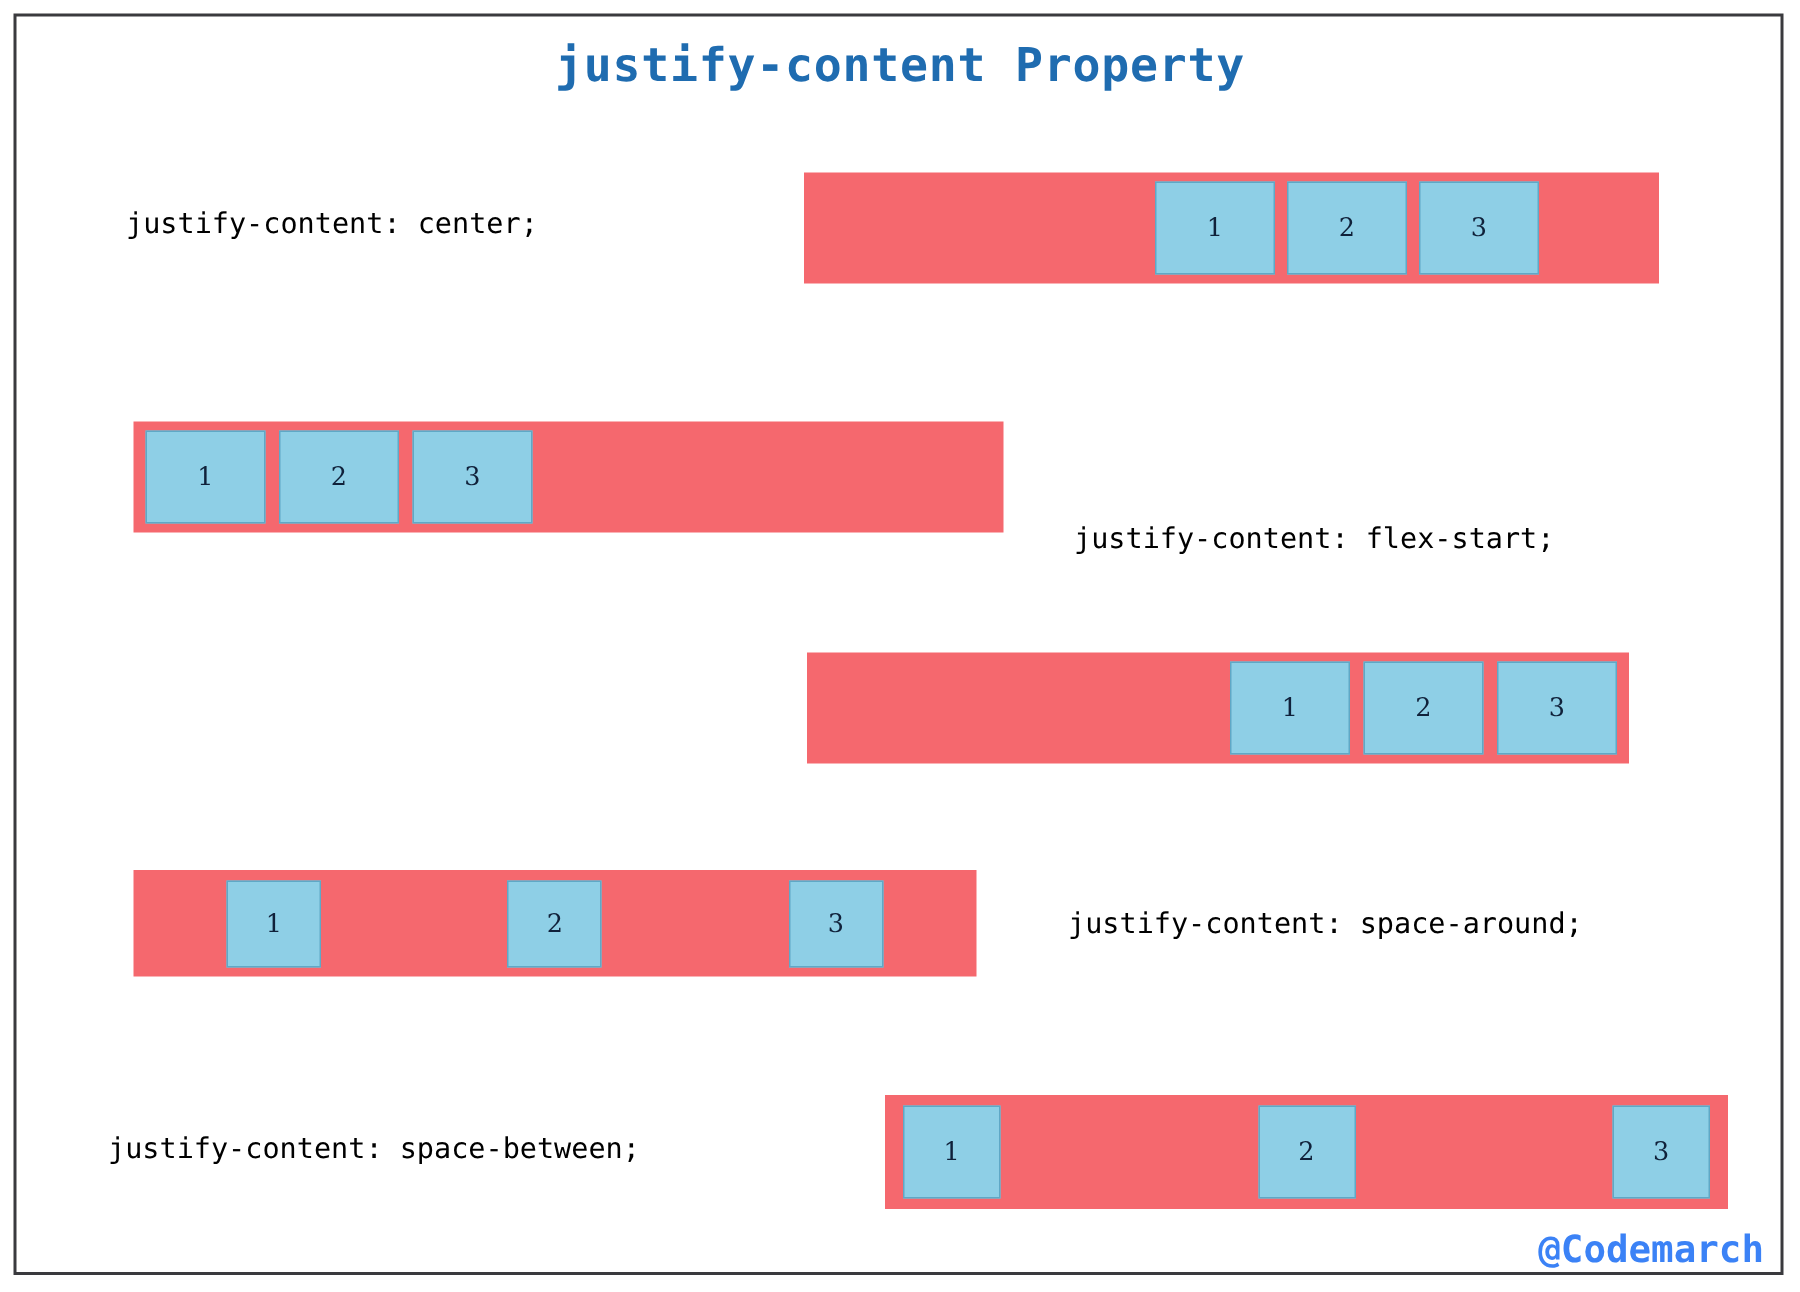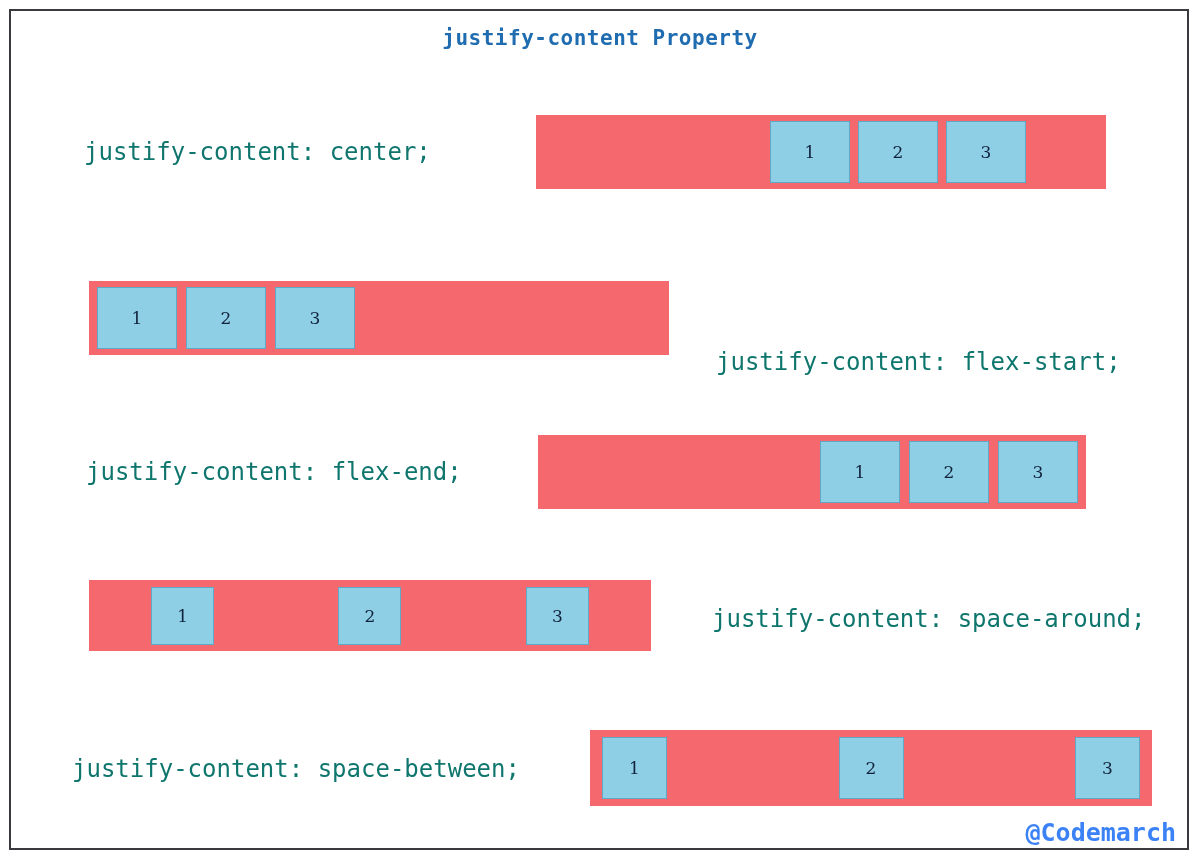--- a/index.html
+++ b/index.html
@@ -35,39 +35,39 @@
     background: #ffffff;
   }
 
   .title {
     position: absolute;
     left: 0;
     top: 26px;
     width: 1200px;
     text-align: center;
     font-family: "DejaVu Sans Mono", "Liberation Mono", monospace;
-    font-size: 21px;
+    font-size: 31px;
     font-weight: bold;
     letter-spacing: 0.5px;
     color: #1f6cb0;
     white-space: pre;
   }
 
   
   .row {
     position: absolute;
     left: 0;
     width: 1200px;
   }
 
   .label {
     position: absolute;
     font-family: "DejaVu Sans Mono", "Liberation Mono", monospace;
-    font-size: 24px;
-    color: #0f766e;
+    font-size: 19px;
+    color: #000000;
     white-space: pre;
     line-height: 1;
   }
 
   .container {
     position: absolute;
     background: #f5686e;
     display: flex;
     align-items: center;
     box-sizing: border-box;
@@ -157,21 +157,20 @@
   <div class="row" id="row-2">
     <div class="label">justify-content: flex-start;</div>
     <div class="container j-flex-start">
       <div class="box">1</div>
       <div class="box">2</div>
       <div class="box">3</div>
     </div>
   </div>
 
   <div class="row" id="row-3">
-    <div class="label">justify-content: flex-end;</div>
     <div class="container j-flex-end">
       <div class="box">1</div>
       <div class="box">2</div>
       <div class="box">3</div>
     </div>
   </div>
 
   <div class="row" id="row-4">
     <div class="label">justify-content: space-around;</div>
     <div class="container j-space-around">

